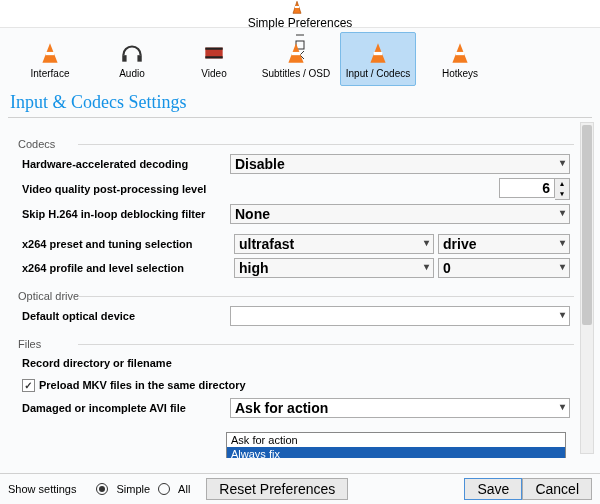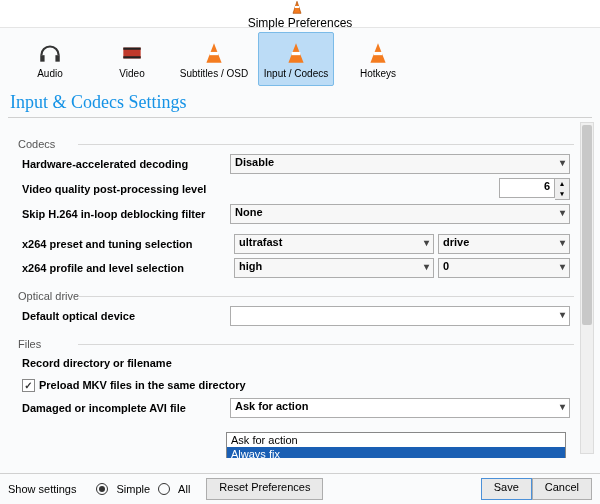--- a/index.html
+++ b/index.html
@@ -17,21 +17,21 @@
 .divider { border: none; border-top: 1px solid #d0d0d0; margin: 0 8px 2px; }
 .scrollarea { position: relative; height: 338px; overflow: hidden; }
 .content { position: absolute; left: 8px; right: 24px; top: 12px; padding-right: 2px; }
 .scrollbar { position: absolute; right: 6px; top: 2px; width: 14px; height: 332px; background: #f0f0f0; border: 1px solid #dcdcdc; }
 .thumb { position: absolute; left: 1px; right: 1px; top: 2px; height: 200px; background: #c8c8c8; border-radius: 2px; }
 .fieldset-label { color: #555; font-size: 11px; padding: 6px 4px 2px 10px; position: relative; }
 .fieldset-label::after { content: ""; position: absolute; left: 70px; right: 0; top: 12px; border-top: 1px solid #d8d8d8; }
 .row { display: flex; align-items: center; padding: 2px 4px 2px 14px; min-height: 22px; font-weight: bold; }
 .lbl { font-size: 11px; color: #000; }
 .ctrlwrap { margin-left: auto; display: flex; gap: 4px; align-items: center; }
-.select, .input, .btn { height: 20px; font-size: 11px; border: 1px solid #adadad; background: #f7f7f7; padding: 1px 18px 1px 4px; position: relative; }
+.select, .input, .btn { height: 20px; font-size: 14px; border: 1px solid #adadad; background: #f7f7f7; padding: 1px 18px 1px 4px; position: relative; }
 .select { text-align: left; }
 .select::after { content: "▾"; position: absolute; right: 4px; top: 2px; color: #444; font-size: 10px; }
 .select.wide { width: 340px; }
 .select.med { width: 200px; }
 .select.sm { width: 132px; }
 .select.full { width: 340px; background: #fff; }
 .input { background: #fff; padding-right: 4px; }
 .input.num { width: 56px; text-align: right; padding-right: 4px; }
 .spinbox { display: flex; }
 .spinbtns { display: flex; flex-direction: column; border: 1px solid #adadad; border-left: none; }
@@ -75,20 +75,27 @@
       <svg width="10" height="10">
         <line x1="1" y1="1" x2="9" y2="9"></line>
         <line x1="9" y1="1" x2="1" y2="9"></line>
       </svg>
     </div>
 </div>
 
 <div class="tabbar">
   <div class="tab">
       <span class="cone"><svg viewBox="0 0 24 24">
+          <polygon points="12,3 19,21 5,21" fill="#f47c20"></polygon>
+          <rect x="8" y="11" width="8" height="3" fill="#fff"></rect>
+        </svg></span>
+      <span>Interface</span>
+    </div>
+  <div class="tab">
+      <span class="cone"><svg viewBox="0 0 24 24">
           <path d="M4 14a8 8 0 0116 0" fill="none" stroke="#333" stroke-width="2"></path>
           <rect x="3" y="14" width="4" height="6" fill="#333"></rect>
           <rect x="17" y="14" width="4" height="6" fill="#333"></rect>
         </svg></span>
       <span>Audio</span>
     </div>
   <div class="tab">
       <span class="cone"><svg viewBox="0 0 24 24">
           <rect x="4" y="7" width="16" height="10" fill="#c0392b"></rect>
           <rect x="4" y="7" width="16" height="2" fill="#222"></rect>

